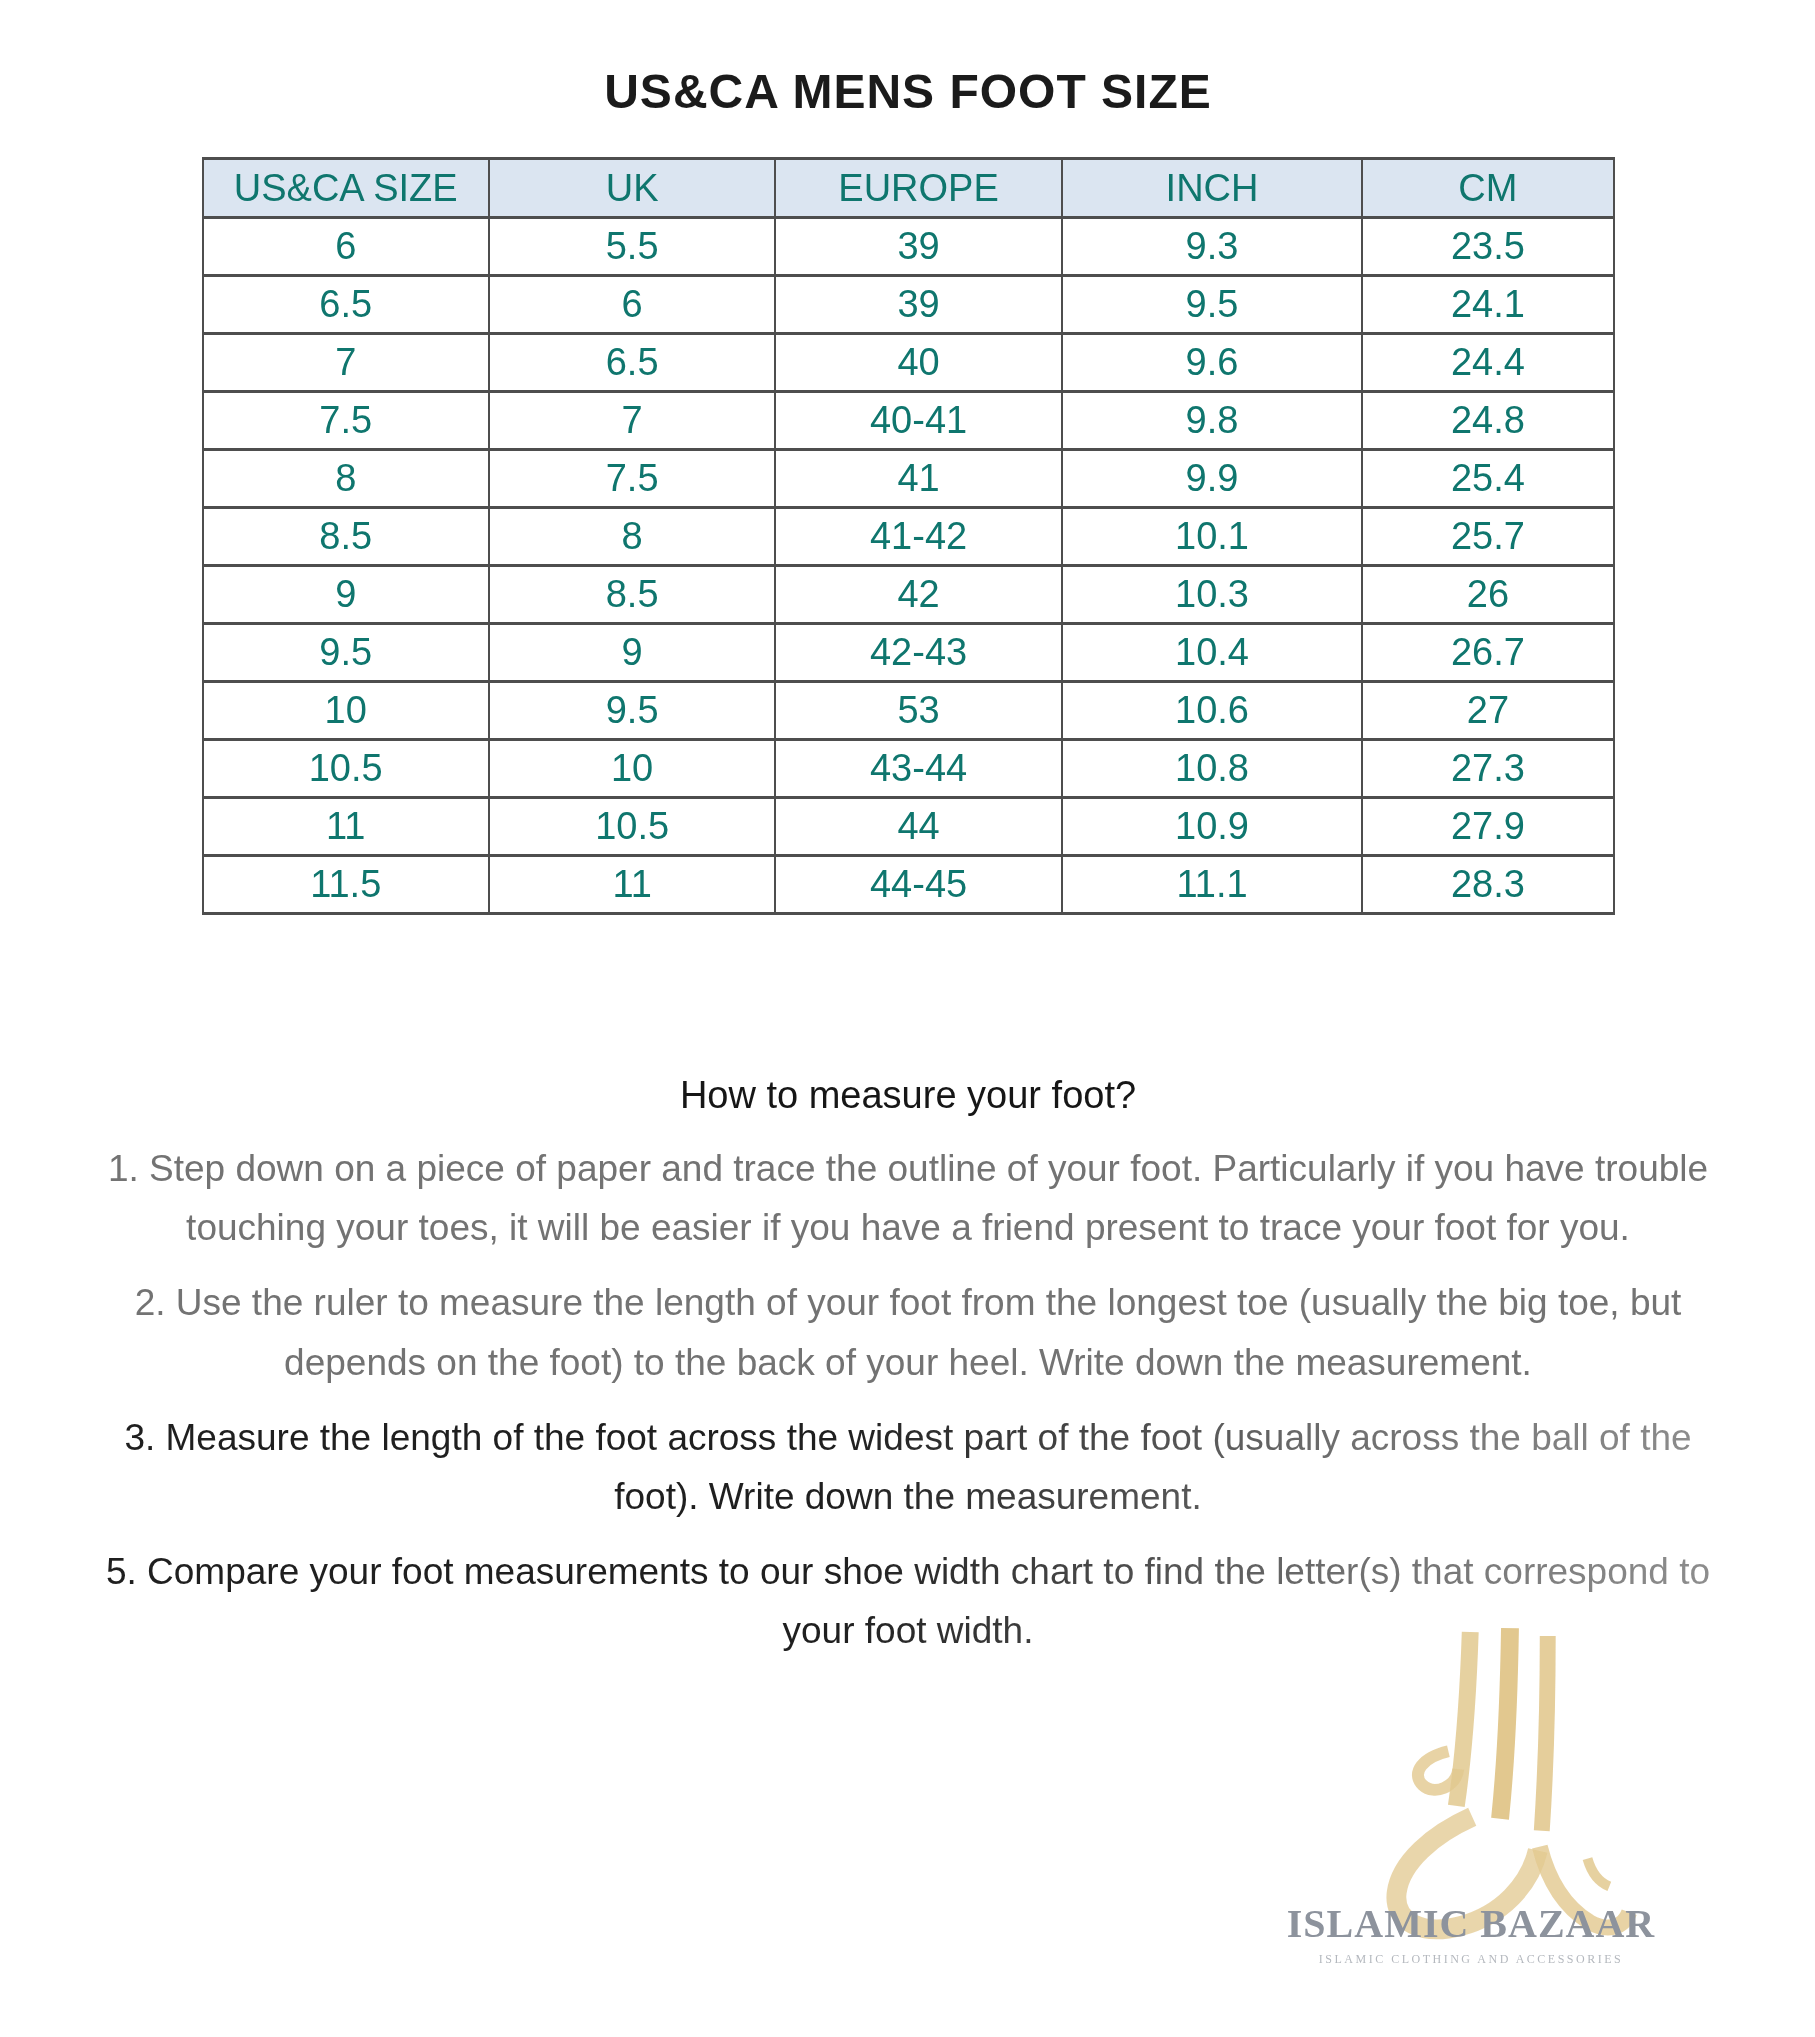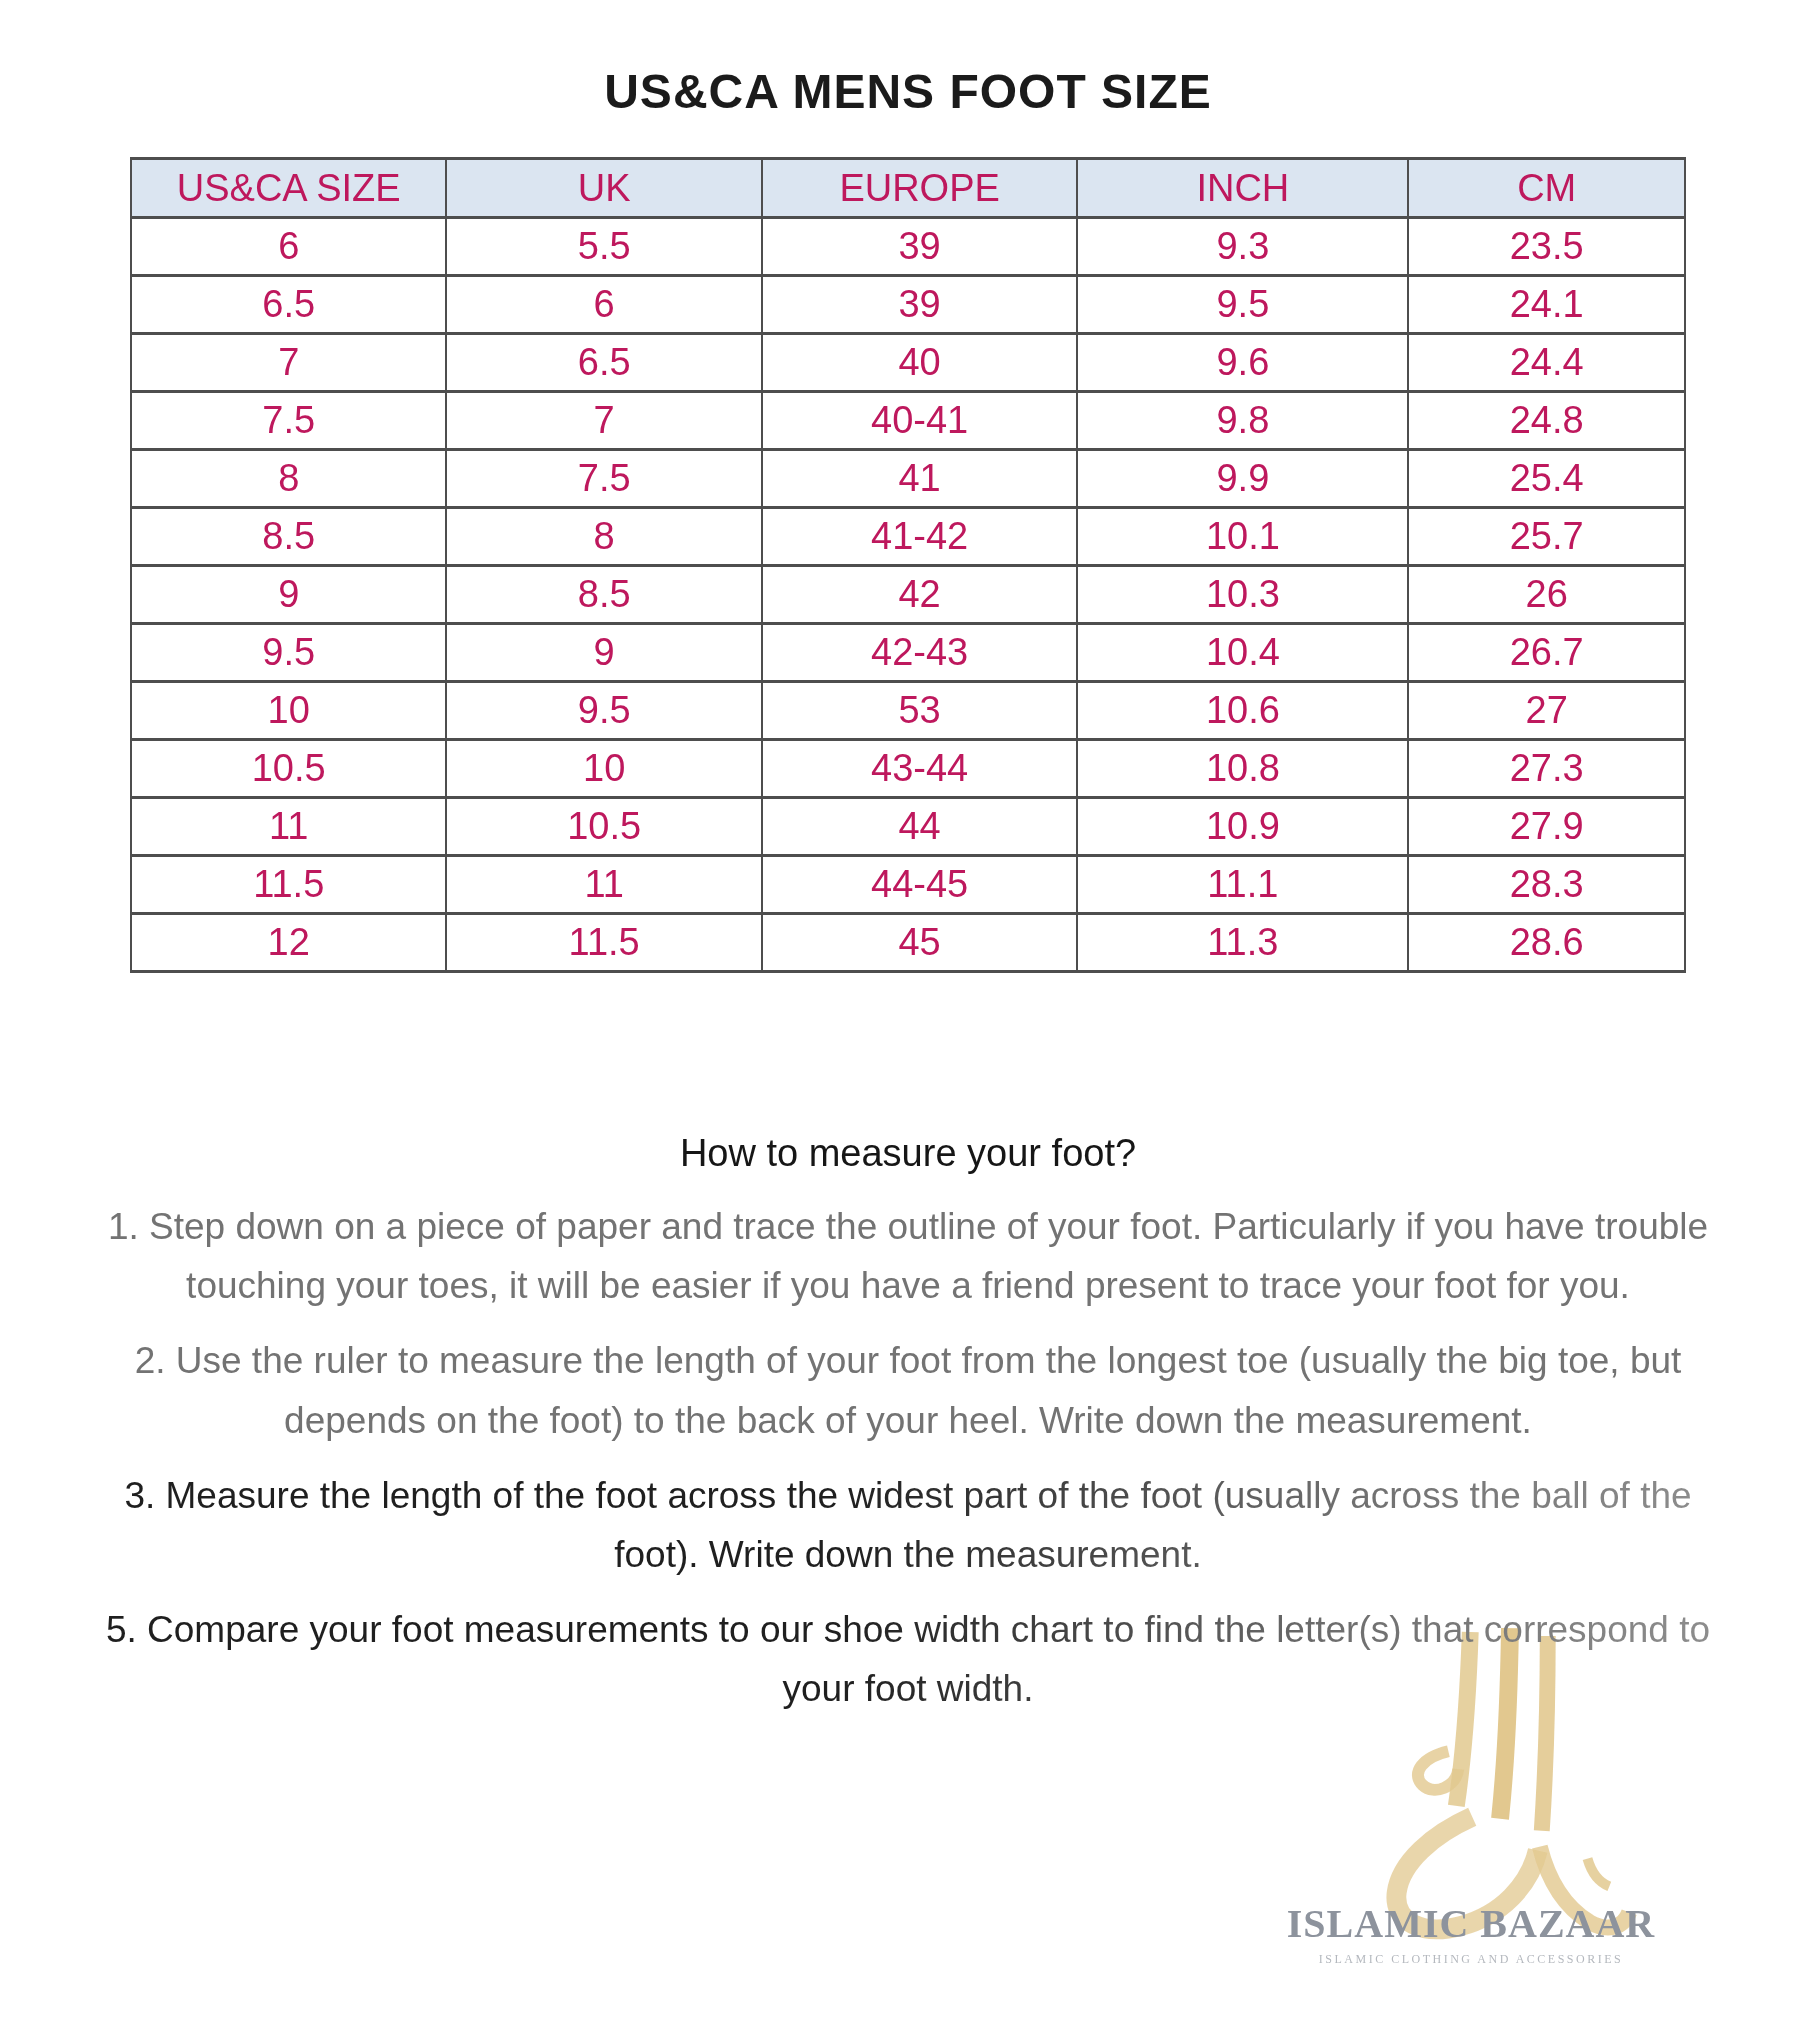--- a/index.html
+++ b/index.html
@@ -16,26 +16,26 @@
   .page-title {
     padding-top: 64px;
     text-align: center;
     font-size: 48px;
     font-weight: bold;
     letter-spacing: 1px;
     color: #1b1b1b;
   }
   
   table.size-table {
-    width: 1556px;
+    width: 1413px;
     margin: 38px auto 0 auto;
     border-collapse: collapse;
     table-layout: fixed;
     font-size: 38px;
-    color: #be185d;
+    color: #0f766e;
   }
   .size-table th, .size-table td {
     border: 2px solid #4e4e4e;
     border-top-width: 3px;
     border-bottom-width: 3px;
     text-align: center;
     vertical-align: middle;
     height: 55px;
     padding: 0;
     font-weight: normal;
@@ -214,27 +214,20 @@
           <td>10.9</td>
           <td>27.9</td>
         </tr>
         <tr>
           <td>11.5</td>
           <td>11</td>
           <td>44-45</td>
           <td>11.1</td>
           <td>28.3</td>
         </tr>
-        <tr>
-          <td>12</td>
-          <td>11.5</td>
-          <td>45</td>
-          <td>11.3</td>
-          <td>28.6</td>
-        </tr>
       </tbody>
   </table>
 
   <svg class="watermark" viewBox="0 0 310 330" aria-hidden="true">
     <g fill="none" stroke="#ddbf7c" opacity="0.85">
       <path d="M118 10 C116 70 112 130 104 185" stroke-width="17" opacity="0.85"></path>
       <path d="M158 6 C157 70 154 140 148 198" stroke-width="18"></path>
       <path d="M196 14 C196 80 194 150 190 210" stroke-width="16" opacity="0.9"></path>
       <path d="M96 130 C70 136 58 152 70 164 C82 175 104 166 106 148" stroke-width="12" opacity="0.8"></path>
       <path d="M120 196 C80 214 48 242 44 272 C40 302 70 316 108 306 C150 295 178 264 186 230" stroke-width="20" opacity="0.75"></path>

